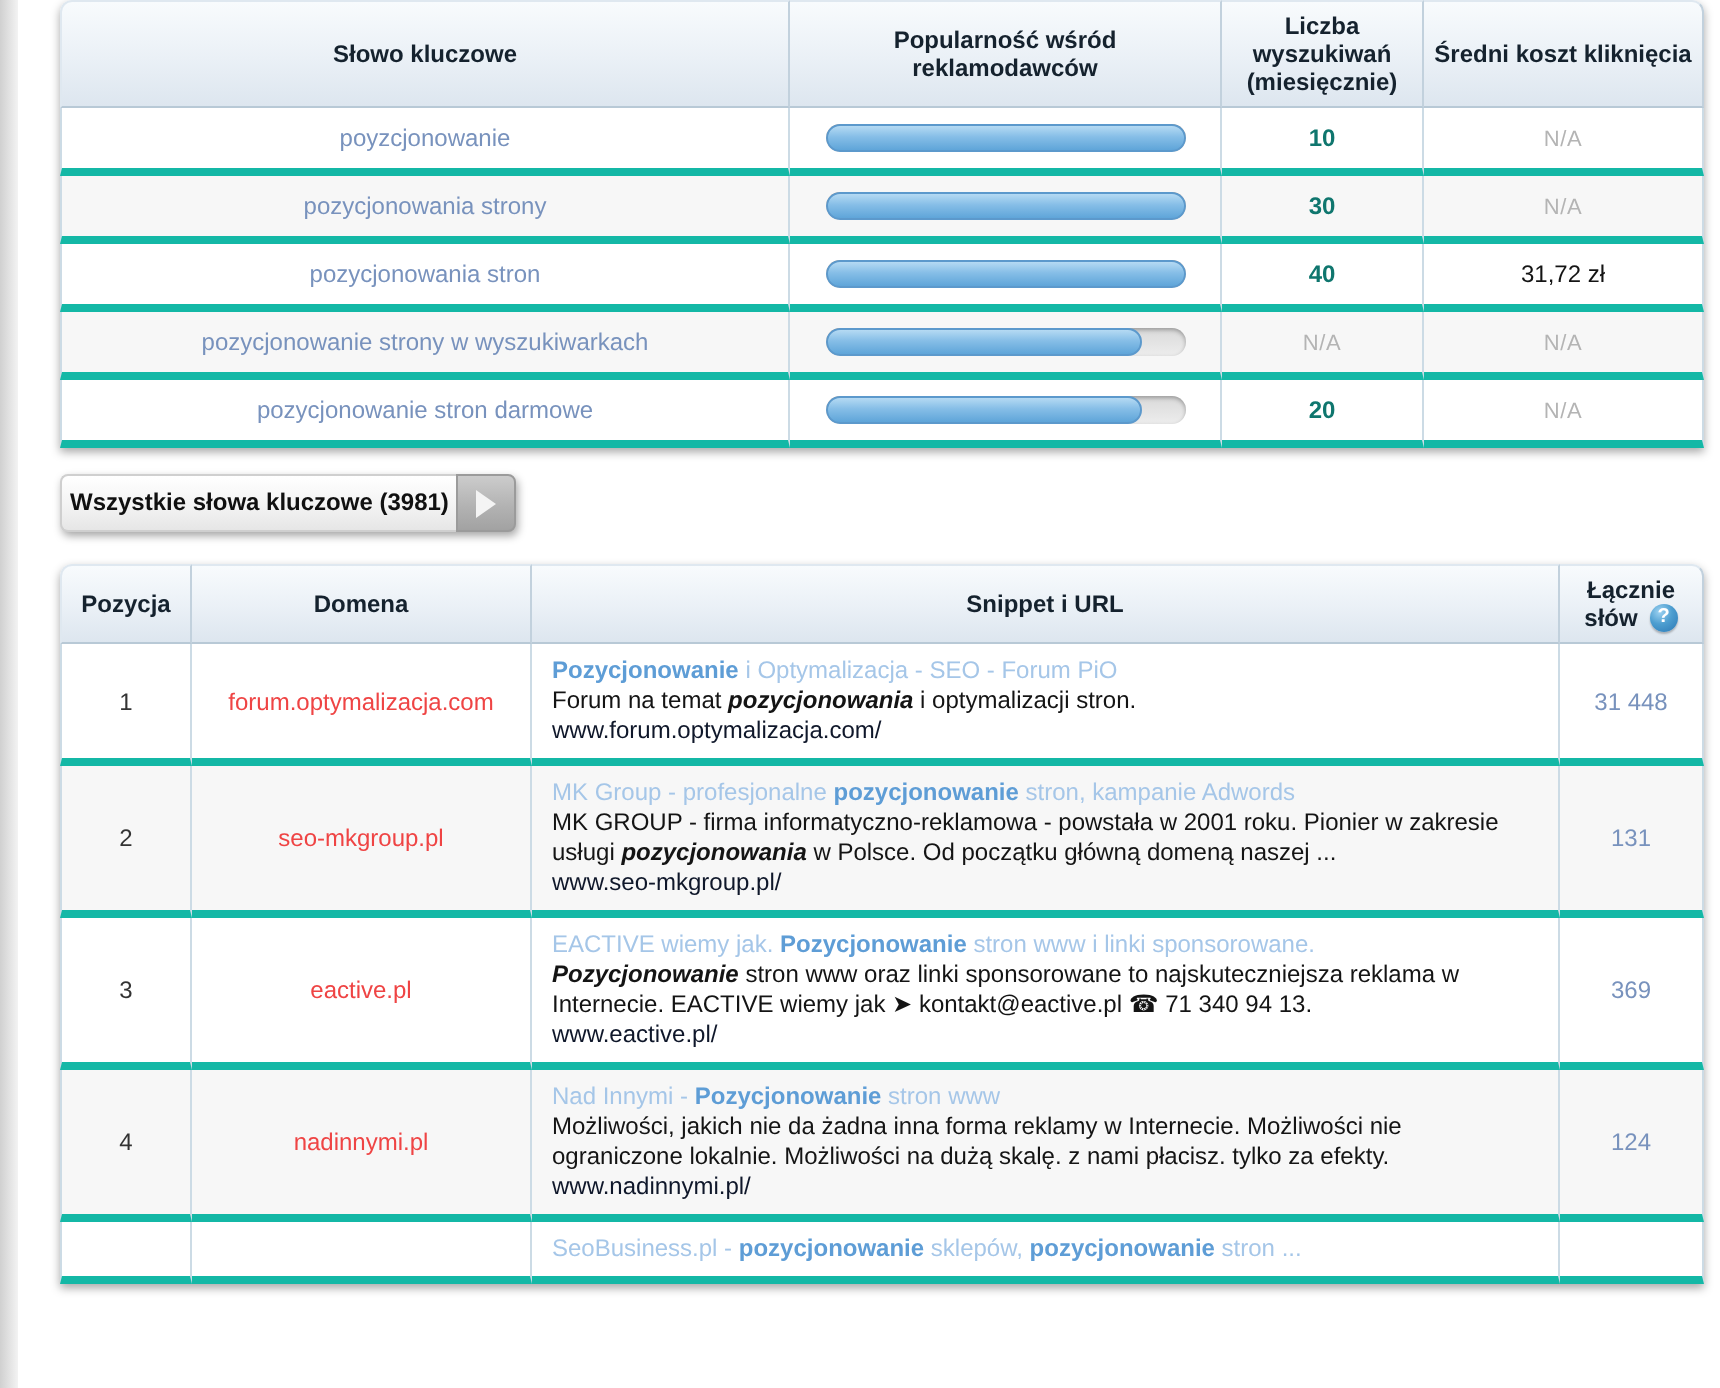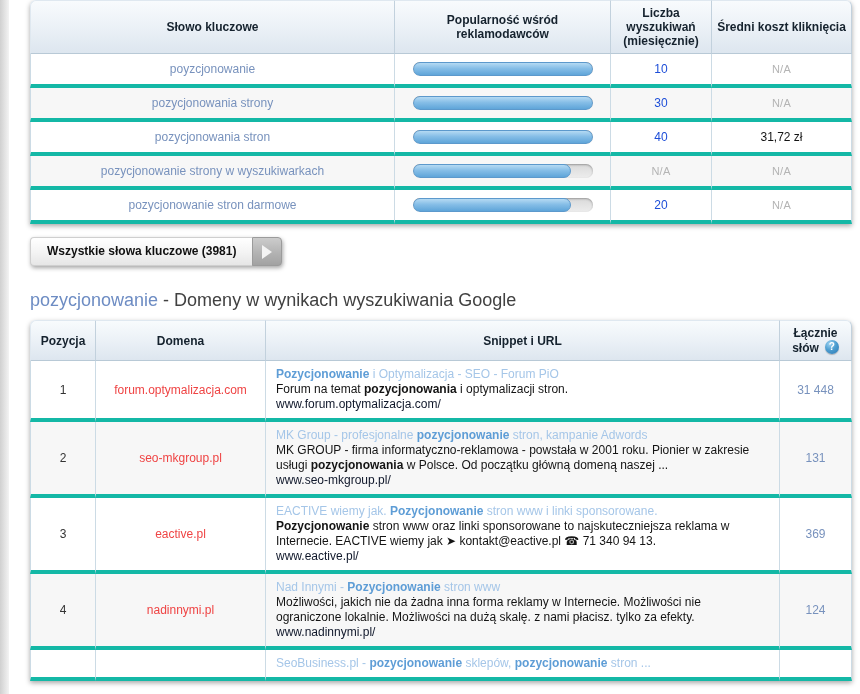--- a/index.html
+++ b/index.html
@@ -51,51 +51,51 @@
     width:180px; height:14px; margin:0 auto; border-radius:8px; overflow:hidden;
     background:linear-gradient(to bottom,#d9d9d9,#ededed);
     box-shadow:inset 0 1px 2px rgba(0,0,0,0.3);
     position:relative;
   }
   .bar-fill {
     height:100%; border-radius:8px;
     background:linear-gradient(to bottom,#b5daf3 0%,#86bee7 45%,#5fa5d9 100%);
     border:1px solid #5c99cc;
   }
-  .num-bold { font-weight:normal; color:#1d4ed8; }
+  .num-bold { font-weight:bold; color:#0f766e; }
   .cost-val { color:#141414; }
   .na-val { color:#b4b4b4; font-size:11px; letter-spacing:0.3px; }
 
   
   .all-btn { display:inline-flex; align-items:stretch; margin:13px 0 0 0; cursor:pointer;
              filter:drop-shadow(1px 2px 2px rgba(0,0,0,0.35)); }
   .all-btn .lbl {
     background:linear-gradient(to bottom,#ffffff 0%,#f3f3f3 55%,#e6e6e6 100%);
     border:1px solid #cfcfcf; border-right:none; border-radius:4px 0 0 4px;
-    padding:6px 16px; font-weight:bold; font-size:12px; color:#101010; line-height:15px;text-align:right;
+    padding:6px 4px; font-weight:bold; font-size:12px; color:#101010; line-height:15px;text-align:right;
   }
   .all-btn .arrow-box {
     width:30px; background:linear-gradient(to bottom,#cccccc 0%,#b3b3b3 55%,#a2a2a2 100%);
     border:1px solid #9b9b9b; border-radius:0 4px 4px 0;
     display:flex; align-items:center; justify-content:center;
   }
   .arrow-tri { width:0; height:0; border-left:10px solid #f4f4f4;
                border-top:7px solid transparent; border-bottom:7px solid transparent; }
 
   .section-gap { height:16px; }
 
   
   #dom-table td { padding:6px 6px; }
   .pos-val { color:#333; }
   .domain-link { color:#ef4444; cursor:pointer; }
   .snippet-cell { text-align:left !important; padding:6px 10px !important; line-height:15px; }
   .sn-title span { color:#a5c6e8; }
   .sn-title span.b { color:#5e9dd6; font-weight:bold; }
   .sn-desc { color:#141414; }
-  .sn-desc span.b { font-weight:bold; }
+  .sn-desc span.b { font-weight:bold;font-style:italic; }
   .sn-url { color:#0f172a; }
   .total-val { color:#7892bd; }
 </style>
 </head>
 <body>
 
 <div class="left-strip"></div>
 
 <div class="content">
 
@@ -189,24 +189,20 @@
   <div class="all-btn">
     <div class="lbl">Wszystkie słowa kluczowe (3981)</div>
     <div class="arrow-box">
       <div class="arrow-tri"></div>
     </div>
   </div>
 
   <div class="section-gap"></div>
 
   
-  <div class="section-title">
-    <span class="title-kw">pozycjonowanie</span>
-    <span>- Domeny w wynikach wyszukiwania Google</span>
-  </div>
 
   <table id="dom-table">
     <colgroup>
       <col style="width:66px">
         <col style="width:170px">
         <col style="width:514px">
         <col style="width:72px">
     </colgroup>
     <thead>
       <tr>

